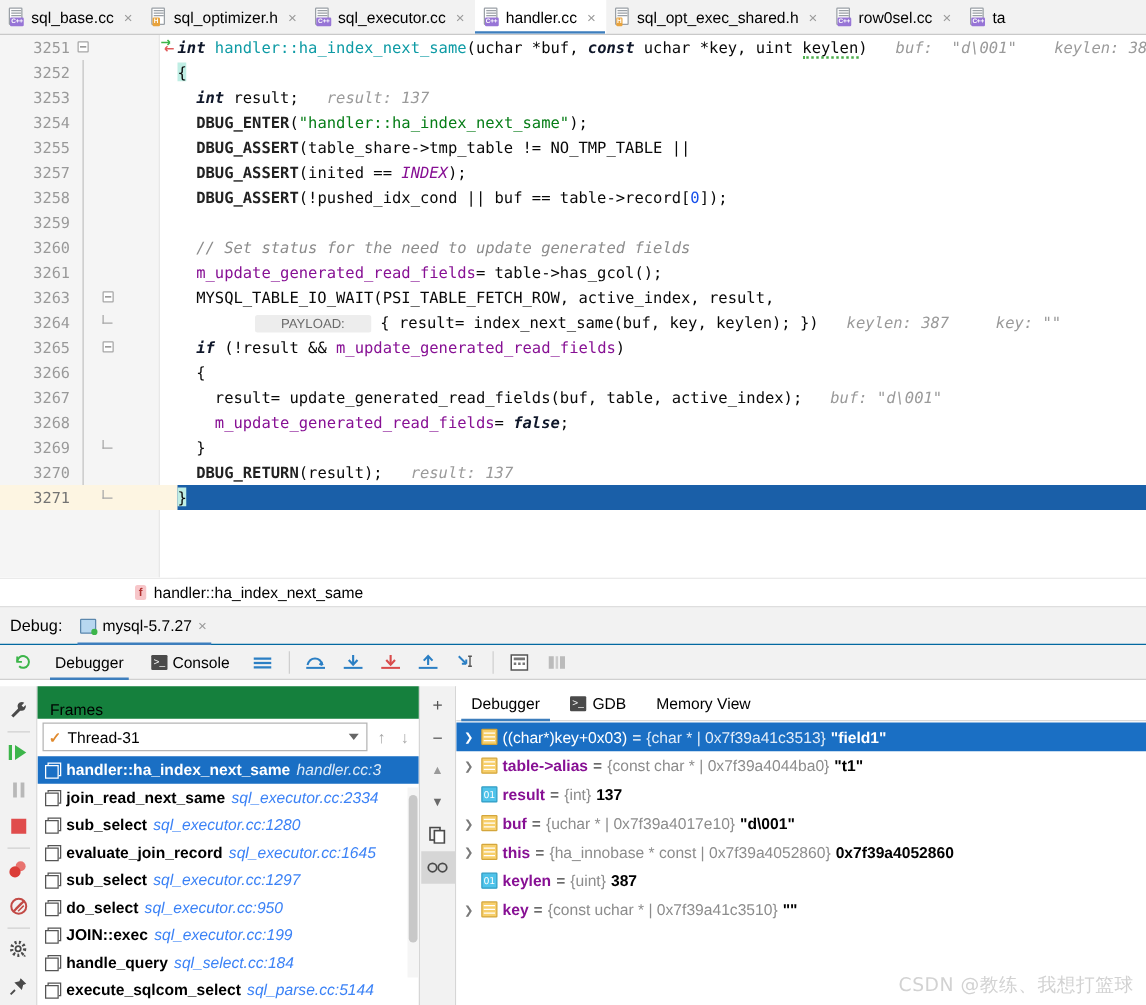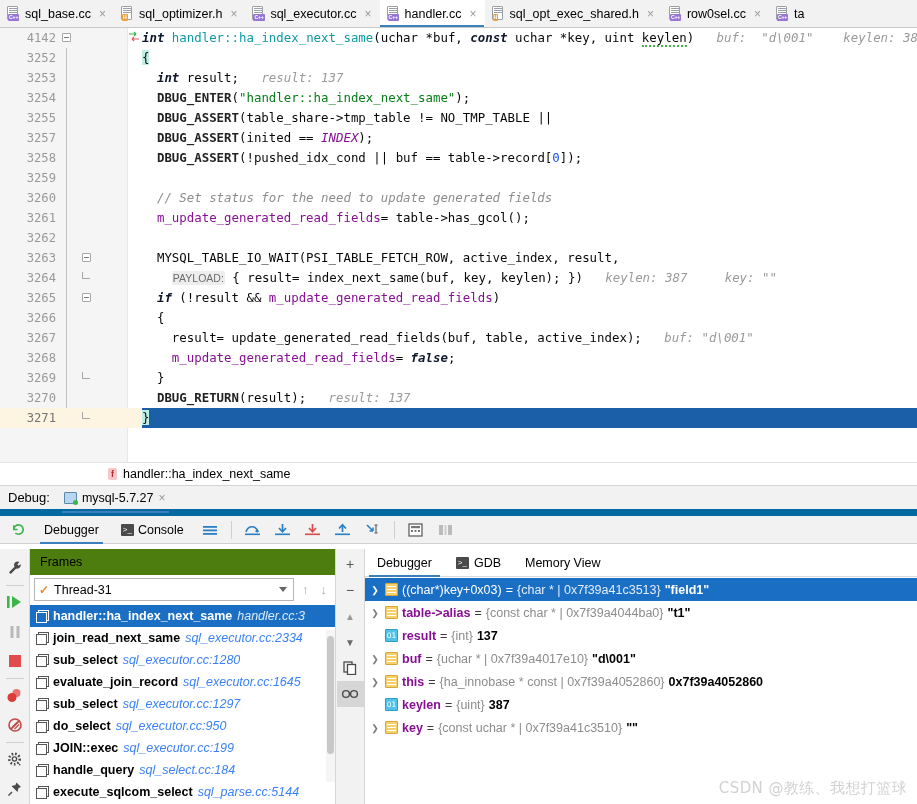--- a/index.html
+++ b/index.html
@@ -145,22 +145,23 @@
   .mac    { color: #222222; font-weight: 600; }
   .str    { color: #067d17; }
   .num    { color: #1750eb; }
   .field  { color: #871094; }
   .cmt    { color: #8c8c8c; font-style: italic; }
   .macro  { color: #871094; font-style: italic; }
   .plain  { color: #080808; }
   .hint   { color: #9a9a9a; font-style: italic; }
   .payload{
     background: #ededed; color: #6b6b6b; font-size: 10.5px;
-    padding: 1px 1px; border-radius: 2px; font-style: normal;
+    padding: 1px 21px; border-radius: 2px; font-style: normal;
     font-family: "Liberation Sans", sans-serif;
+    margin-left: 32px;
   }
   .squig { border-bottom: 2px dotted #4cae4c; }
 
   
   .breadcrumb {
     height: 24px; background: #ffffff;
     border-top: 1px solid #e3e3e3;
     border-bottom: 1px solid #d4d4d4;
     display: flex; align-items: center;
     padding-left: 108px; gap: 6px;
@@ -168,21 +169,21 @@
   }
   .bc-badge {
     background: #f7c6c9; color: #b03030;
     font-size: 9px; font-weight: bold;
     padding: 1px 3px; border-radius: 2px; line-height: 10px;
   }
 
   
   .debughdr {
     height: 30px; background: #f2f2f2;
-    border-bottom: 7px solid #0369a1;
+    border-bottom: 1px solid #0369a1;
     display: flex; align-items: center; gap: 8px;
     padding-left: 8px;
     font-size: 13px;
   }
   .debughdr .label { color: #000; }
   .dbgtab {
     display: flex; align-items: center; gap: 5px;
     height: 30px; padding: 0 7px 0 6px; position: relative;
     font-size: 12.5px;
   }
@@ -235,23 +236,23 @@
   }
   .raildiv { width: 18px; height: 1px; background: #d0d0d0; margin: 2px 0; }
 
   .framespanel {
     width: 306px; background: #ffffff;
     border-right: 1px solid #d6d6d6;
     display: flex; flex-direction: column;
     position: relative;
   }
   .panelhdr {
-    height: 26px; display: flex; align-items: center;
+    height: 26px; display: flex; align-items: flex-end;
     padding-left: 10px; font-size: 12.5px;
-    background: #4d7c0f;
+    background: #15803d;
   }
   .threadrow {
     display: flex; align-items: center; gap: 4px;
     padding: 3px 4px 3px 4px;
   }
   .threadsel {
     flex: 1; height: 23px; border: 1px solid #b5b5b5; background: #fff;
     display: flex; align-items: center; gap: 5px; padding: 0 4px;
     font-size: 12.5px; position: relative;
   }
@@ -435,21 +436,21 @@
       <span>ta</span>
     </div>
   </div>
 
   <div class="editor">
     <div class="gutter"></div>
     <div class="gutter-fold"></div>
     <div class="codearea">
 
       <div class="cline">
-        <span class="ln">4142</span>
+        <span class="ln">3251</span>
         <span class="marks">
           <svg class="swapicon" viewBox="0 0 12 14">
             <path d="M1 4 H8 M8 4 l-2 -2 M8 4 l-2 2" stroke="#3cb54a" fill="none" stroke-width="1.2"></path>
             <path d="M11 9 H4 M4 9 l2 -2 M4 9 l2 2" stroke="#e05c5c" fill="none" stroke-width="1.2"></path>
           </svg>
           <span class="foldmark"></span>
         </span>
         <span class="code"><span class="kw">int</span> <span class="cls">handler::ha_index_next_same</span><span class="plain">(uchar *buf, </span><span class="kw">const</span><span class="plain"> uchar *key, uint </span><span class="plain squig">keylen</span><span class="plain">)</span>   <span class="hint">buf:  "d\001"</span>    <span class="hint">keylen: 387</span></span>
       </div>
 
@@ -501,25 +502,20 @@
         <span class="marks"><span class="foldline"></span></span>
         <span class="code">  <span class="cmt">// Set status for the need to update generated fields</span></span>
       </div>
 
       <div class="cline">
         <span class="ln">3261</span>
         <span class="marks"><span class="foldline"></span></span>
         <span class="code">  <span class="field">m_update_generated_read_fields</span><span class="plain">= table-&gt;has_gcol();</span></span>
       </div>
 
-      <div class="cline">
-        <span class="ln">3262</span>
-        <span class="marks"><span class="foldline"></span></span>
-        <span class="code"></span>
-      </div>
 
       <div class="cline">
         <span class="ln">3263</span>
         <span class="marks"><span class="foldline"></span><span class="foldmark" style="left:22px"></span></span>
         <span class="code">  <span class="plain">MYSQL_TABLE_IO_WAIT(PSI_TABLE_FETCH_ROW, active_index, result,</span></span>
       </div>
 
       <div class="cline">
         <span class="ln">3264</span>
         <span class="marks"><span class="foldline"></span><span class="foldend" style="left:22px"></span></span>

